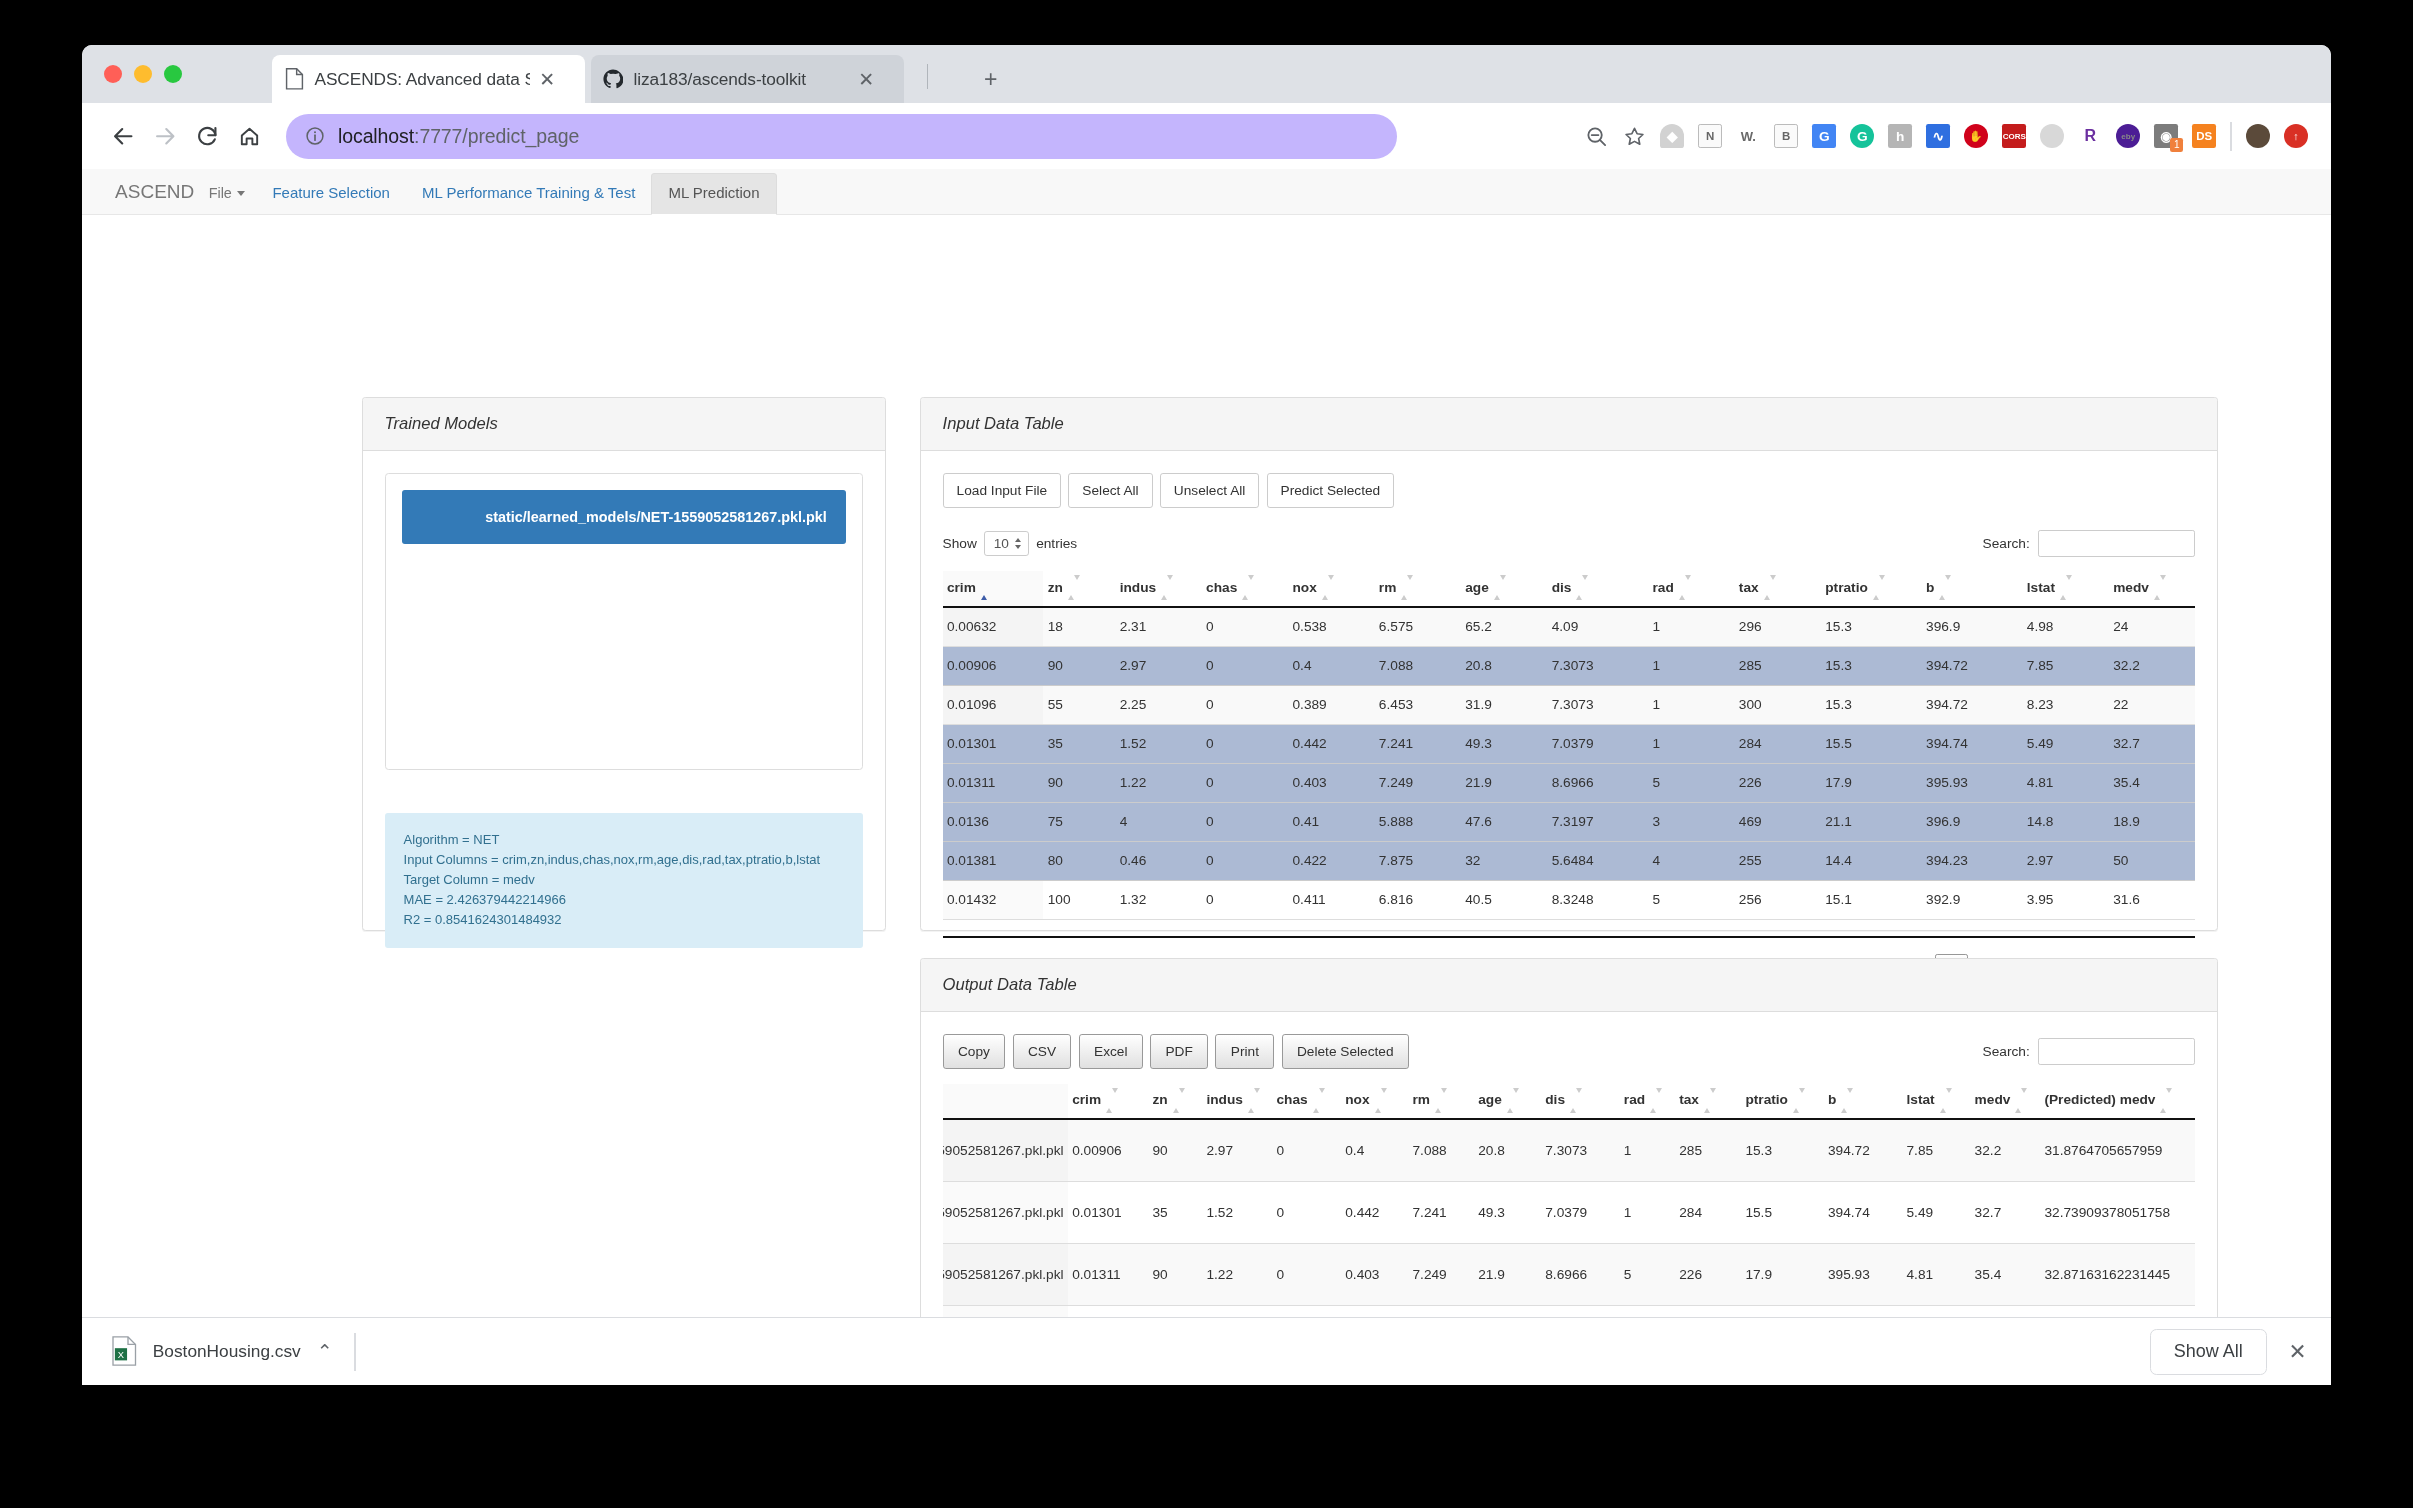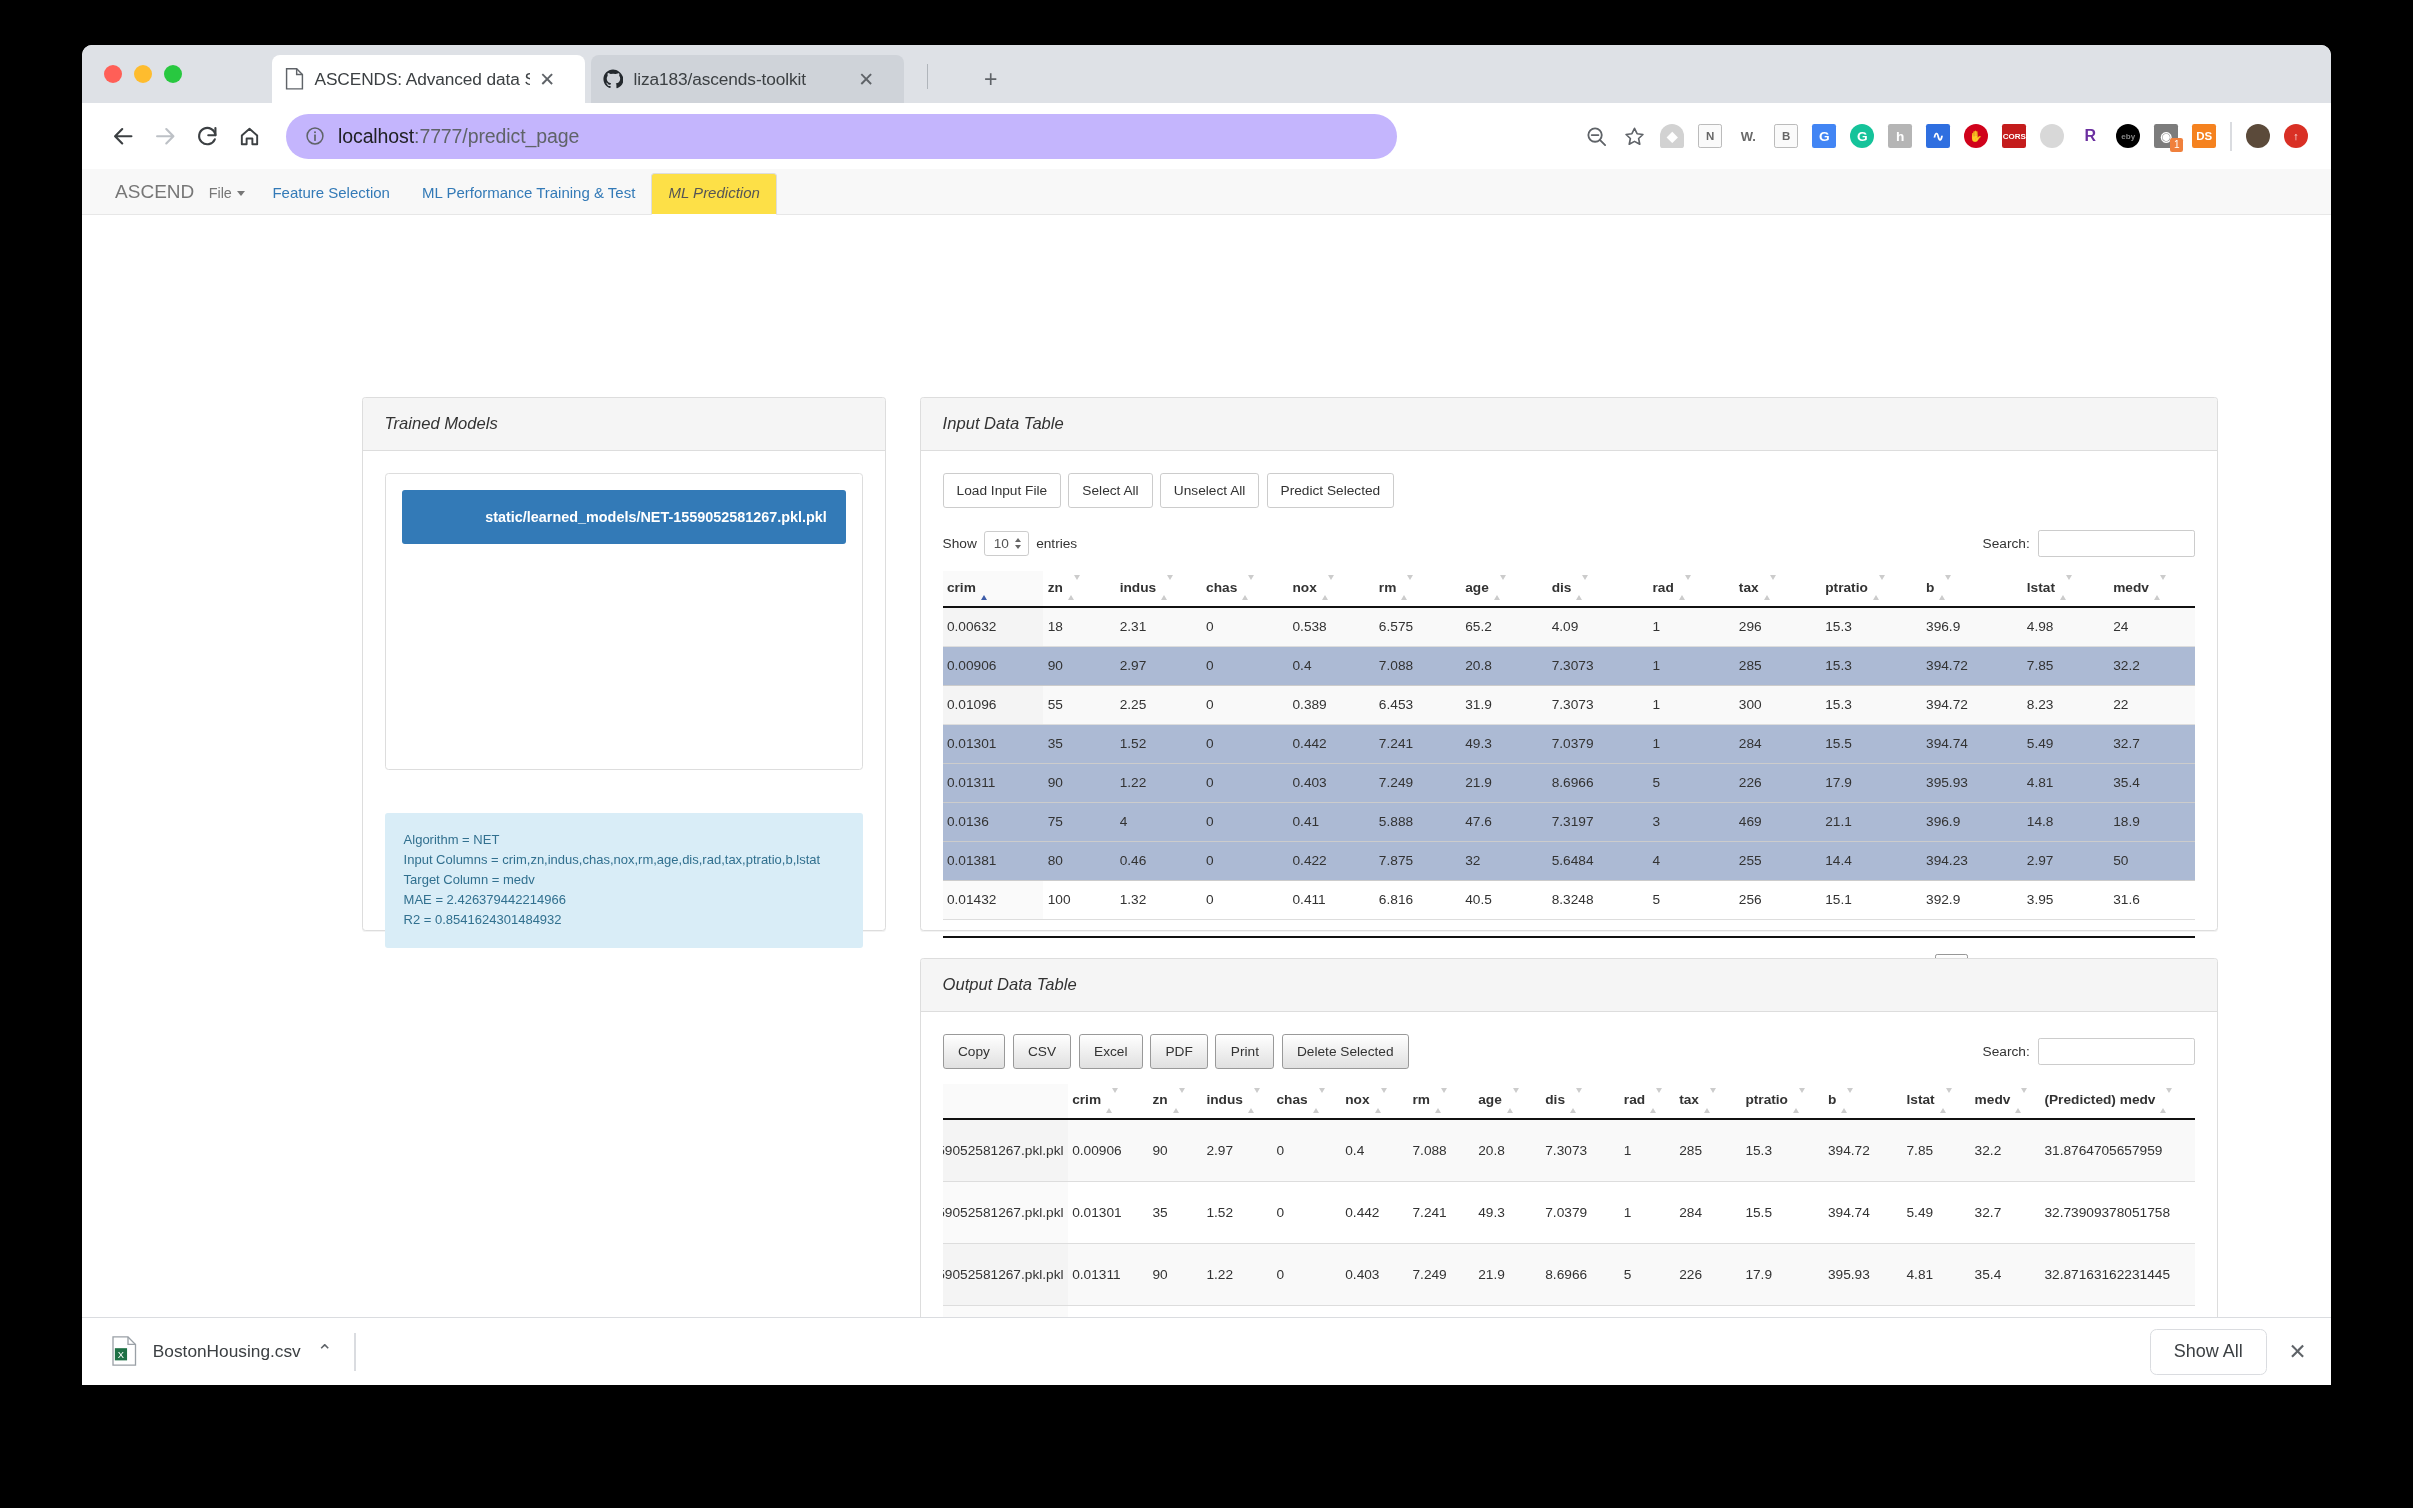--- a/index.html
+++ b/index.html
@@ -152,27 +152,26 @@
     border-right: 4.3px solid transparent;
     border-top: 5px solid #777;
   }
   .nav-tab {
     font-size: 15px; color: #337ab7;
     padding: 0 16px 13px 16px;
     white-space: nowrap;
   }
   .nav-tab.active {
     color: #555;
-    background: #fde047;
+    background: #e5e5e5;
     border: 0.7px solid #ddd;
     border-bottom-color: #fff;
     border-radius: 3.6px 3.6px 0 0;
     padding: 10px 16px 13px 16px;
     margin-bottom: -0.7px;
-    font-style: italic;
   }
 
   
   .panel {
     position: absolute;
     background: #fff;
     border: 0.7px solid #ddd;
     border-radius: 3.6px;
     box-shadow: 0 0.7px 0.7px rgba(0,0,0,.05);
   }
@@ -479,21 +478,21 @@
       <span class="tb-icon">
           <span class="ext" style="background:#c41c1c;font-size:8px;">CORS</span>
         </span>
       <span class="tb-icon">
           <span class="ext" style="background:#d8d8d8;border-radius:50%;"></span>
         </span>
       <span class="tb-icon">
           <span class="ext" style="background:transparent;color:#6b2fa0;font-size:16px;">R</span>
         </span>
       <span class="tb-icon">
-          <span class="ext" style="background:#000000;border-radius:50%;color:#888;font-size:8px;">eby</span>
+          <span class="ext" style="background:#4c1d95;border-radius:50%;color:#888;font-size:8px;">eby</span>
         </span>
       <span class="tb-icon">
           <span class="ext" style="background:#7c7c7c;">◉</span>
           <span class="ext-badge">1</span>
         </span>
       <span class="tb-icon">
           <span class="ext" style="background:#f5821f;font-size:11.5px;">DS</span>
         </span>
       <span class="tb-sep"></span>
       <span class="tb-icon">

